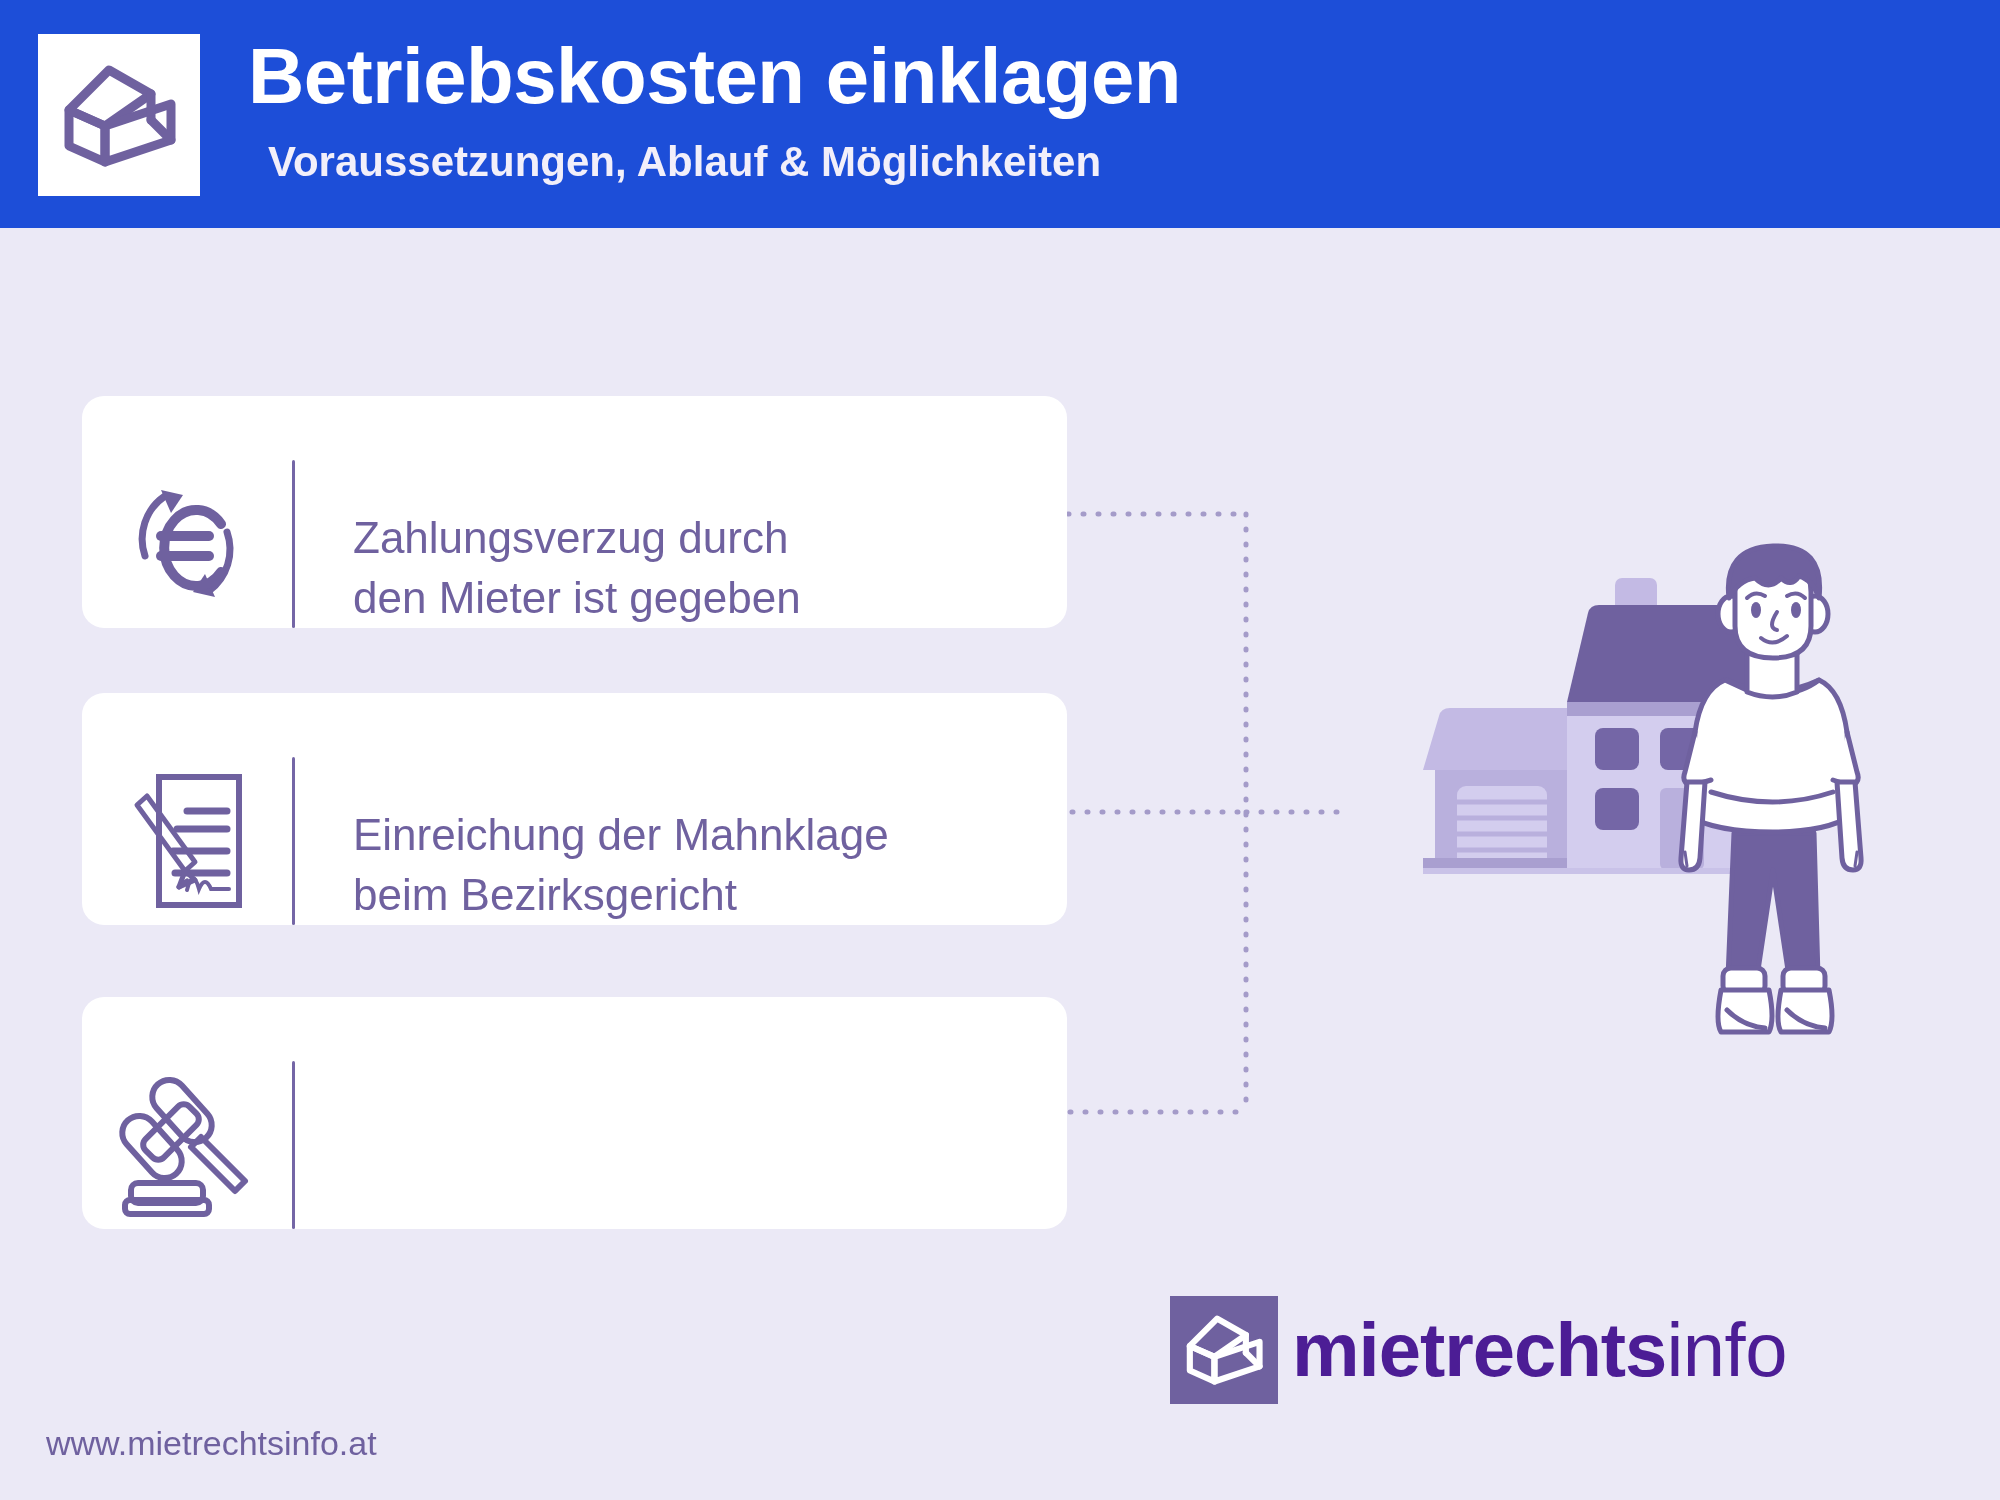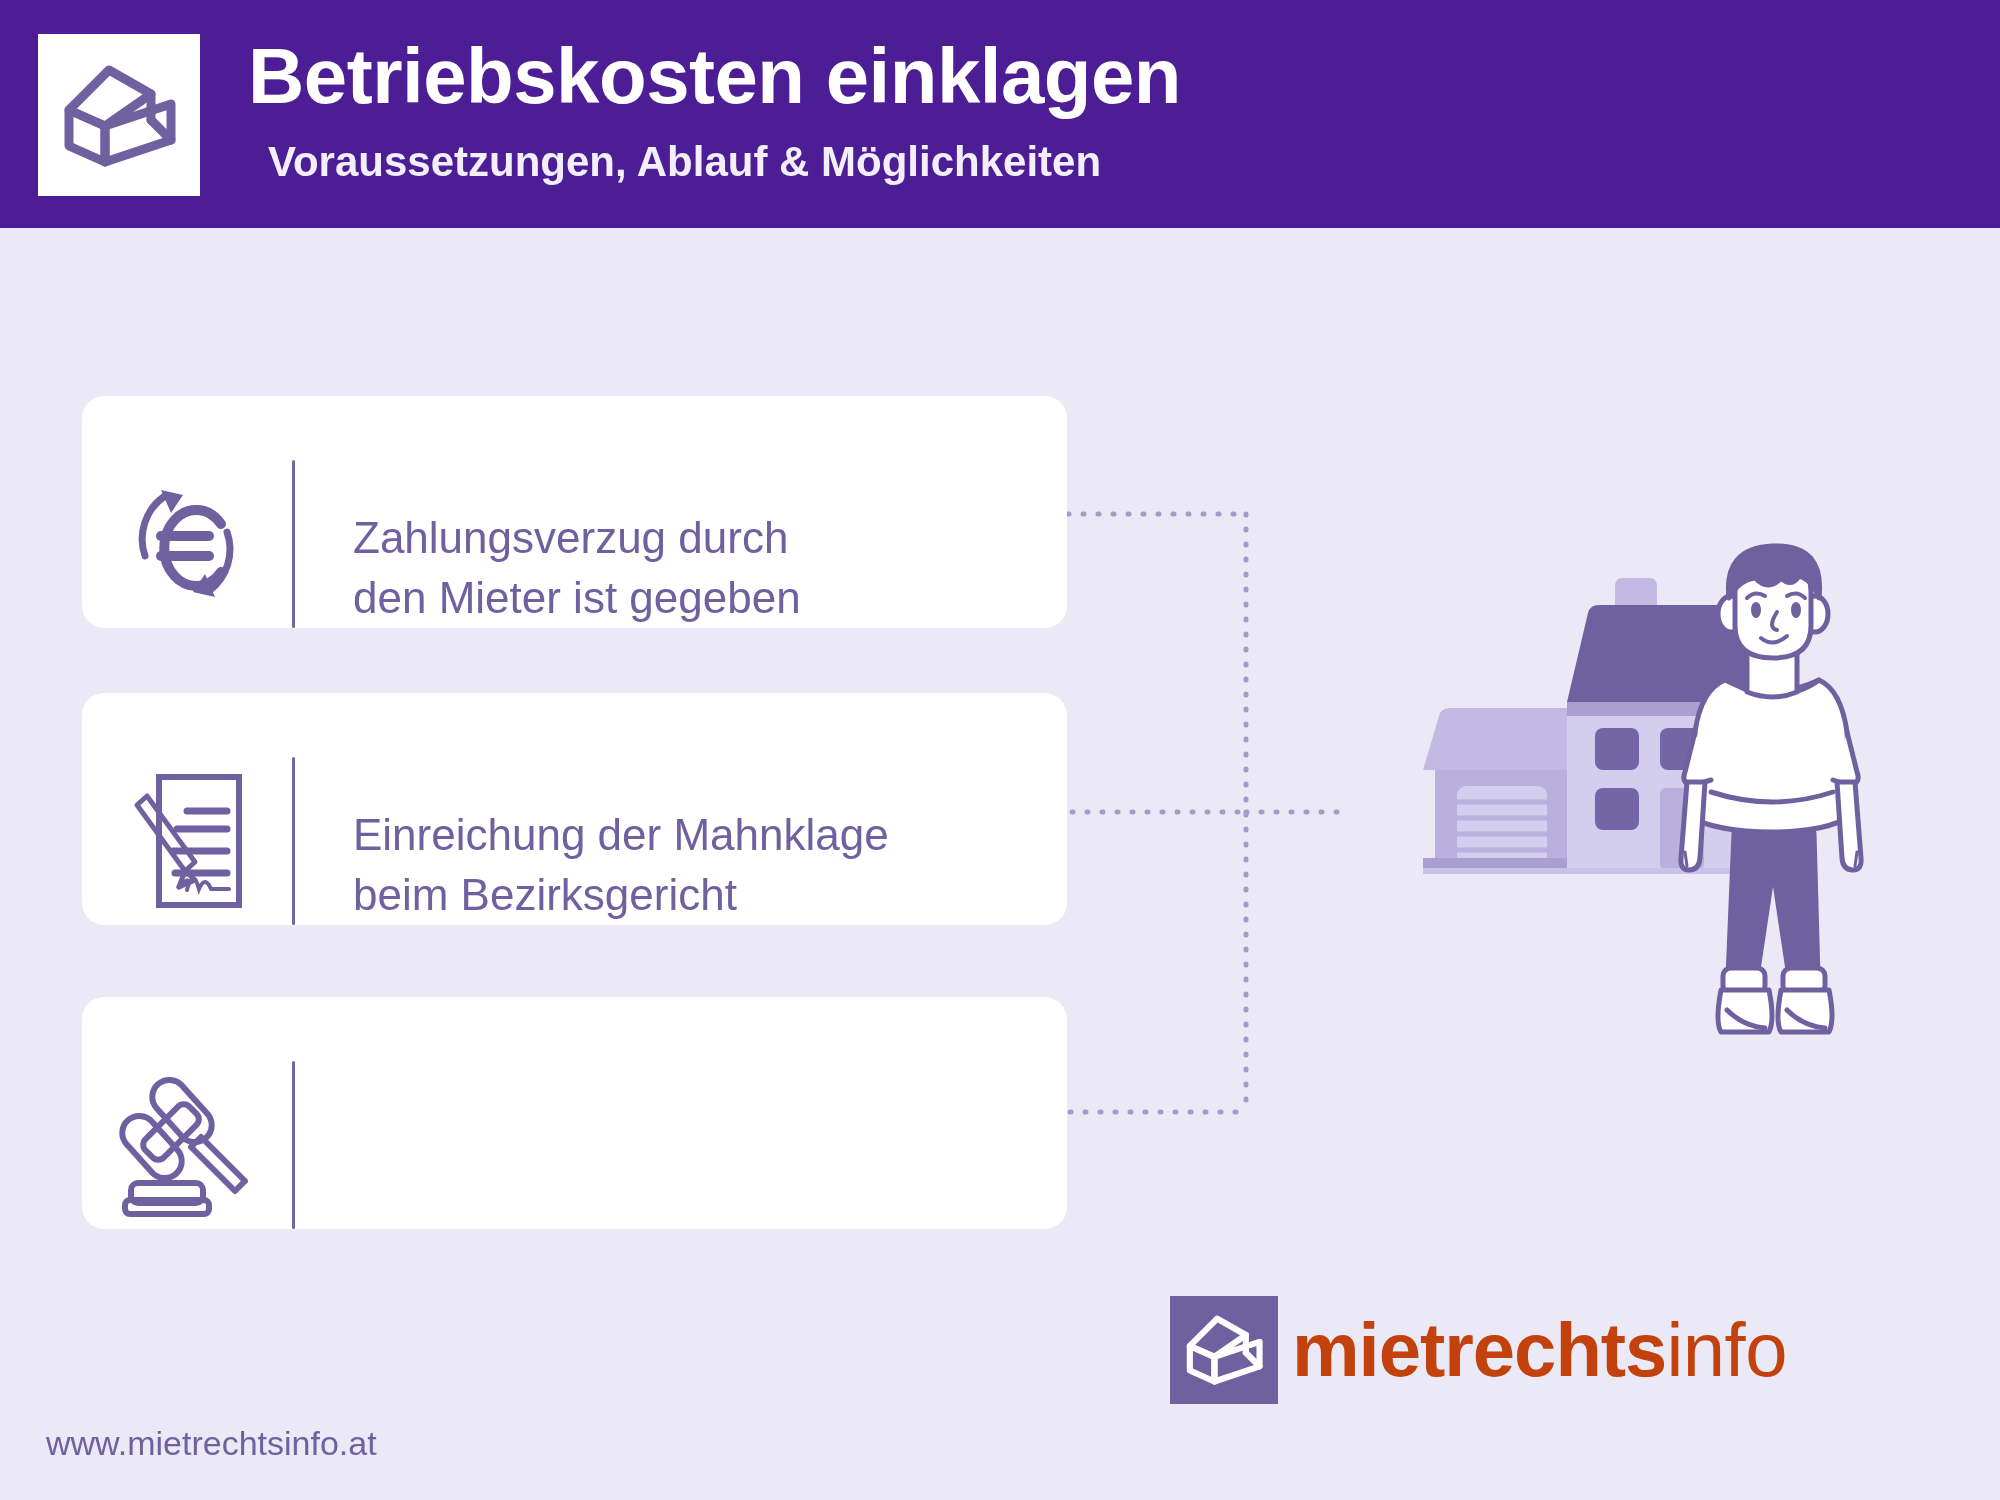--- a/index.html
+++ b/index.html
@@ -15,21 +15,21 @@
     background: #ebe9f6;
     position: relative;
   }
 
   
   #header-bar {
     position: absolute;
     left: 0; top: 0;
     width: 2000px;
     height: 228px;
-    background: #4c1d95;
+    background: #1d4ed8;
   }
 
   #header-logo-tile {
     position: absolute;
     left: 38px; top: 34px;
     width: 162px; height: 162px;
     background: #ffffff;
     display: flex;
     align-items: center;
     justify-content: center;
@@ -129,21 +129,21 @@
     width: 108px; height: 108px;
     background: #6f619f;
     display: flex;
     align-items: center;
     justify-content: center;
   }
 
   #footer-wordmark {
     margin-left: 14px;
     font-size: 76px;
-    color: #c2410c;
+    color: #4c1d95;
     line-height: 1;
     white-space: nowrap;
   }
   #footer-wordmark .wm-bold { font-weight: bold; letter-spacing: -1px; }
   #footer-wordmark .wm-light { font-weight: normal; letter-spacing: -0.5px; }
 
   #footer-url {
     position: absolute;
     left: 46px;
     top: 1424px;

